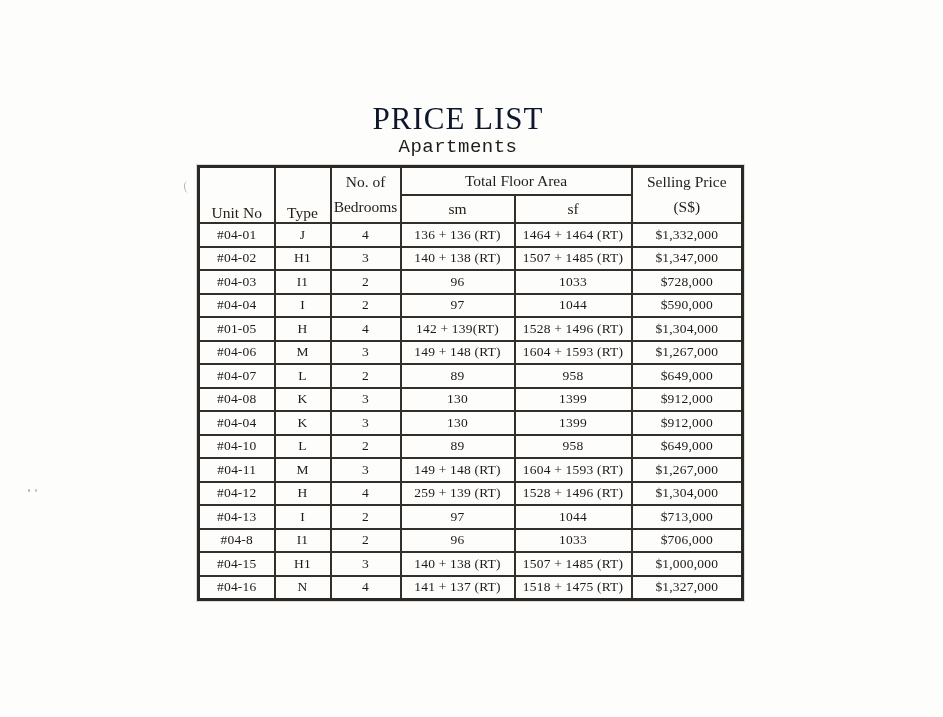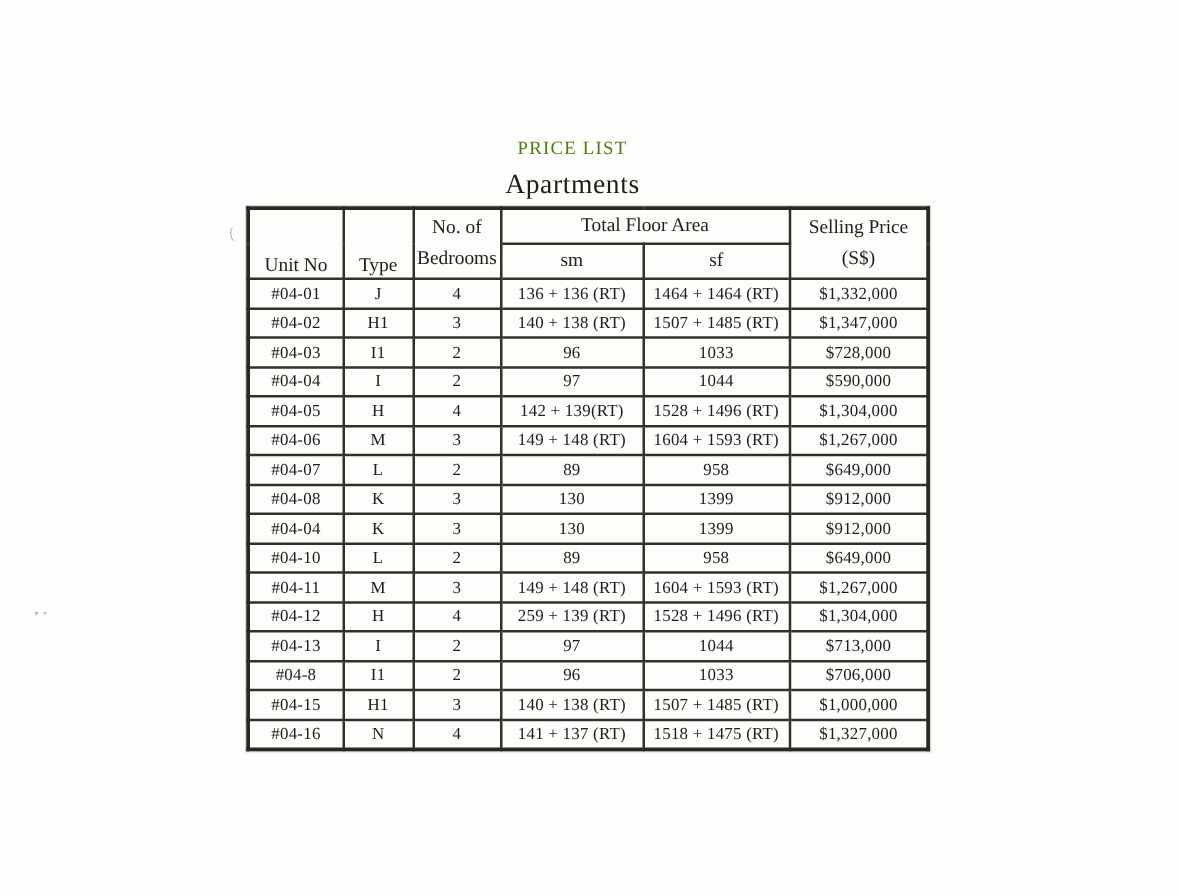--- a/index.html
+++ b/index.html
@@ -39,31 +39,32 @@
   }
 
   .title-block {
     position: absolute;
     left: 197px;
     top: 106px;
     width: 522px;
     text-align: center;
   }
   .doc-title {
-    font-size: 15px;
+    font-size: 31px;
     letter-spacing: 1px;
-    color: #4d7c0f;
+    color: #0f172a;
     line-height: 26px;
   }
   .doc-subtitle {
-    font-size: 22px;
+    font-size: 19px;
     letter-spacing: 0.5px;
     color: #201c18;
     line-height: 24px;
     margin-top: 3px;
+    font-family: Liberation Mono, monospace;
   }
 
   table.price-table {
     position: absolute;
     left: 197px;
     top: 165px;
     width: 544px;
     border-collapse: collapse;
     table-layout: fixed;
     background: transparent;
@@ -179,21 +180,21 @@
     </tr>
     <tr>
       <td>#04-04</td>
       <td>I</td>
       <td>2</td>
       <td>97</td>
       <td>1044</td>
       <td>$590,000</td>
     </tr>
     <tr>
-      <td>#04-05</td>
+      <td>#01-05</td>
       <td>H</td>
       <td>4</td>
       <td>142 + 139(RT)</td>
       <td>1528 + 1496 (RT)</td>
       <td>$1,304,000</td>
     </tr>
     <tr>
       <td>#04-06</td>
       <td>M</td>
       <td>3</td>

